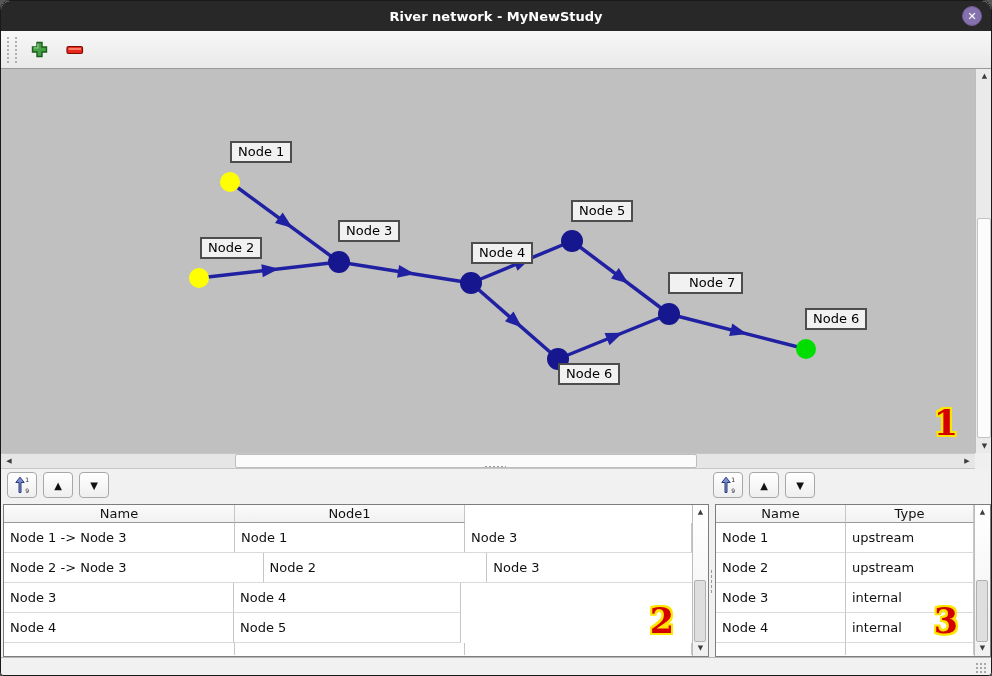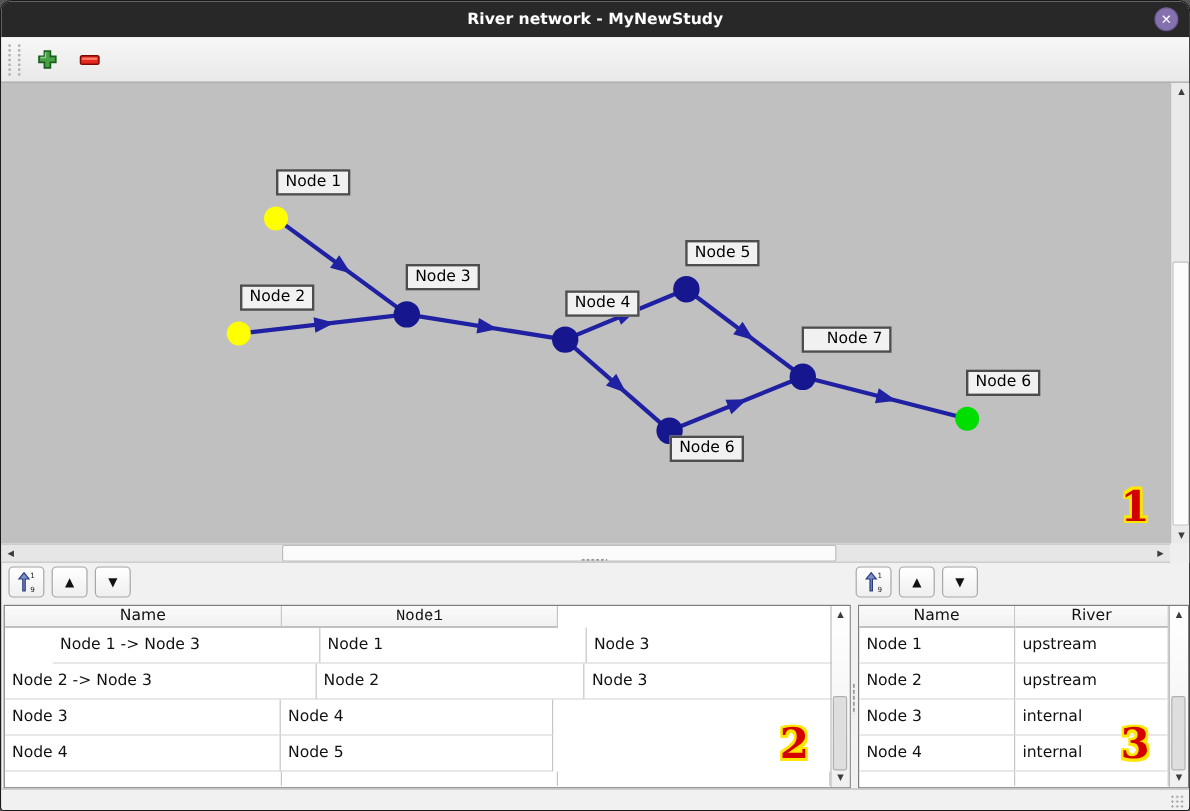--- a/index.html
+++ b/index.html
@@ -219,25 +219,25 @@
       <span>▲</span>
     </div>
     <div class="small-btn">
       <span>▼</span>
     </div>
   </div>
 
   <div class="dtable reaches" id="reaches-table">
       <div class="trow thead">
         <div class="tcell" style="width: 231px;">Name</div>
-        <div class="tcell" style="width: 230px; font-family: Liberation Mono, monospace;">Node1</div>
+        <div class="tcell" style="width: 230px;">Node1</div>
       </div>
     <div class="tbody">
         <div class="trow ">
-          <div class="tcell" style="width: 231px; margin-left: 40px;">Node 1 -&gt; Node 3</div>
+          <div class="tcell" style="width: 231px;">Node 1 -&gt; Node 3</div>
           <div class="tcell" style="width: 230px;">Node 1</div>
           <div class="tcell" style="width: 227px;">Node 3</div>
         </div>
         <div class="trow ">
           <div class="tcell" style="width: 267px;">Node 2 -&gt; Node 3</div>
           <div class="tcell" style="width: 230px;">Node 2</div>
           <div class="tcell" style="width: 227px;">Node 3</div>
         </div>
         <div class="trow ">
           <div class="tcell" style="width: 230px;">Node 3</div>
@@ -256,21 +256,21 @@
       <div class="tvscroll">
       <div class="sb-arrow up">▲</div>
       <div class="thumb"></div>
       <div class="sb-arrow down">▼</div>
     </div>
   </div>
 
   <div class="dtable nodes" id="nodes-table">
       <div class="trow thead">
         <div class="tcell" style="width: 130px;">Name</div>
-        <div class="tcell" style="width: 128px;">River</div>
+        <div class="tcell" style="width: 128px;">Type</div>
       </div>
     <div class="tbody">
         <div class="trow ">
           <div class="tcell" style="width: 130px;">Node 1</div>
           <div class="tcell" style="width: 128px;">upstream</div>
         </div>
         <div class="trow ">
           <div class="tcell" style="width: 130px;">Node 2</div>
           <div class="tcell" style="width: 128px;">upstream</div>
         </div>

